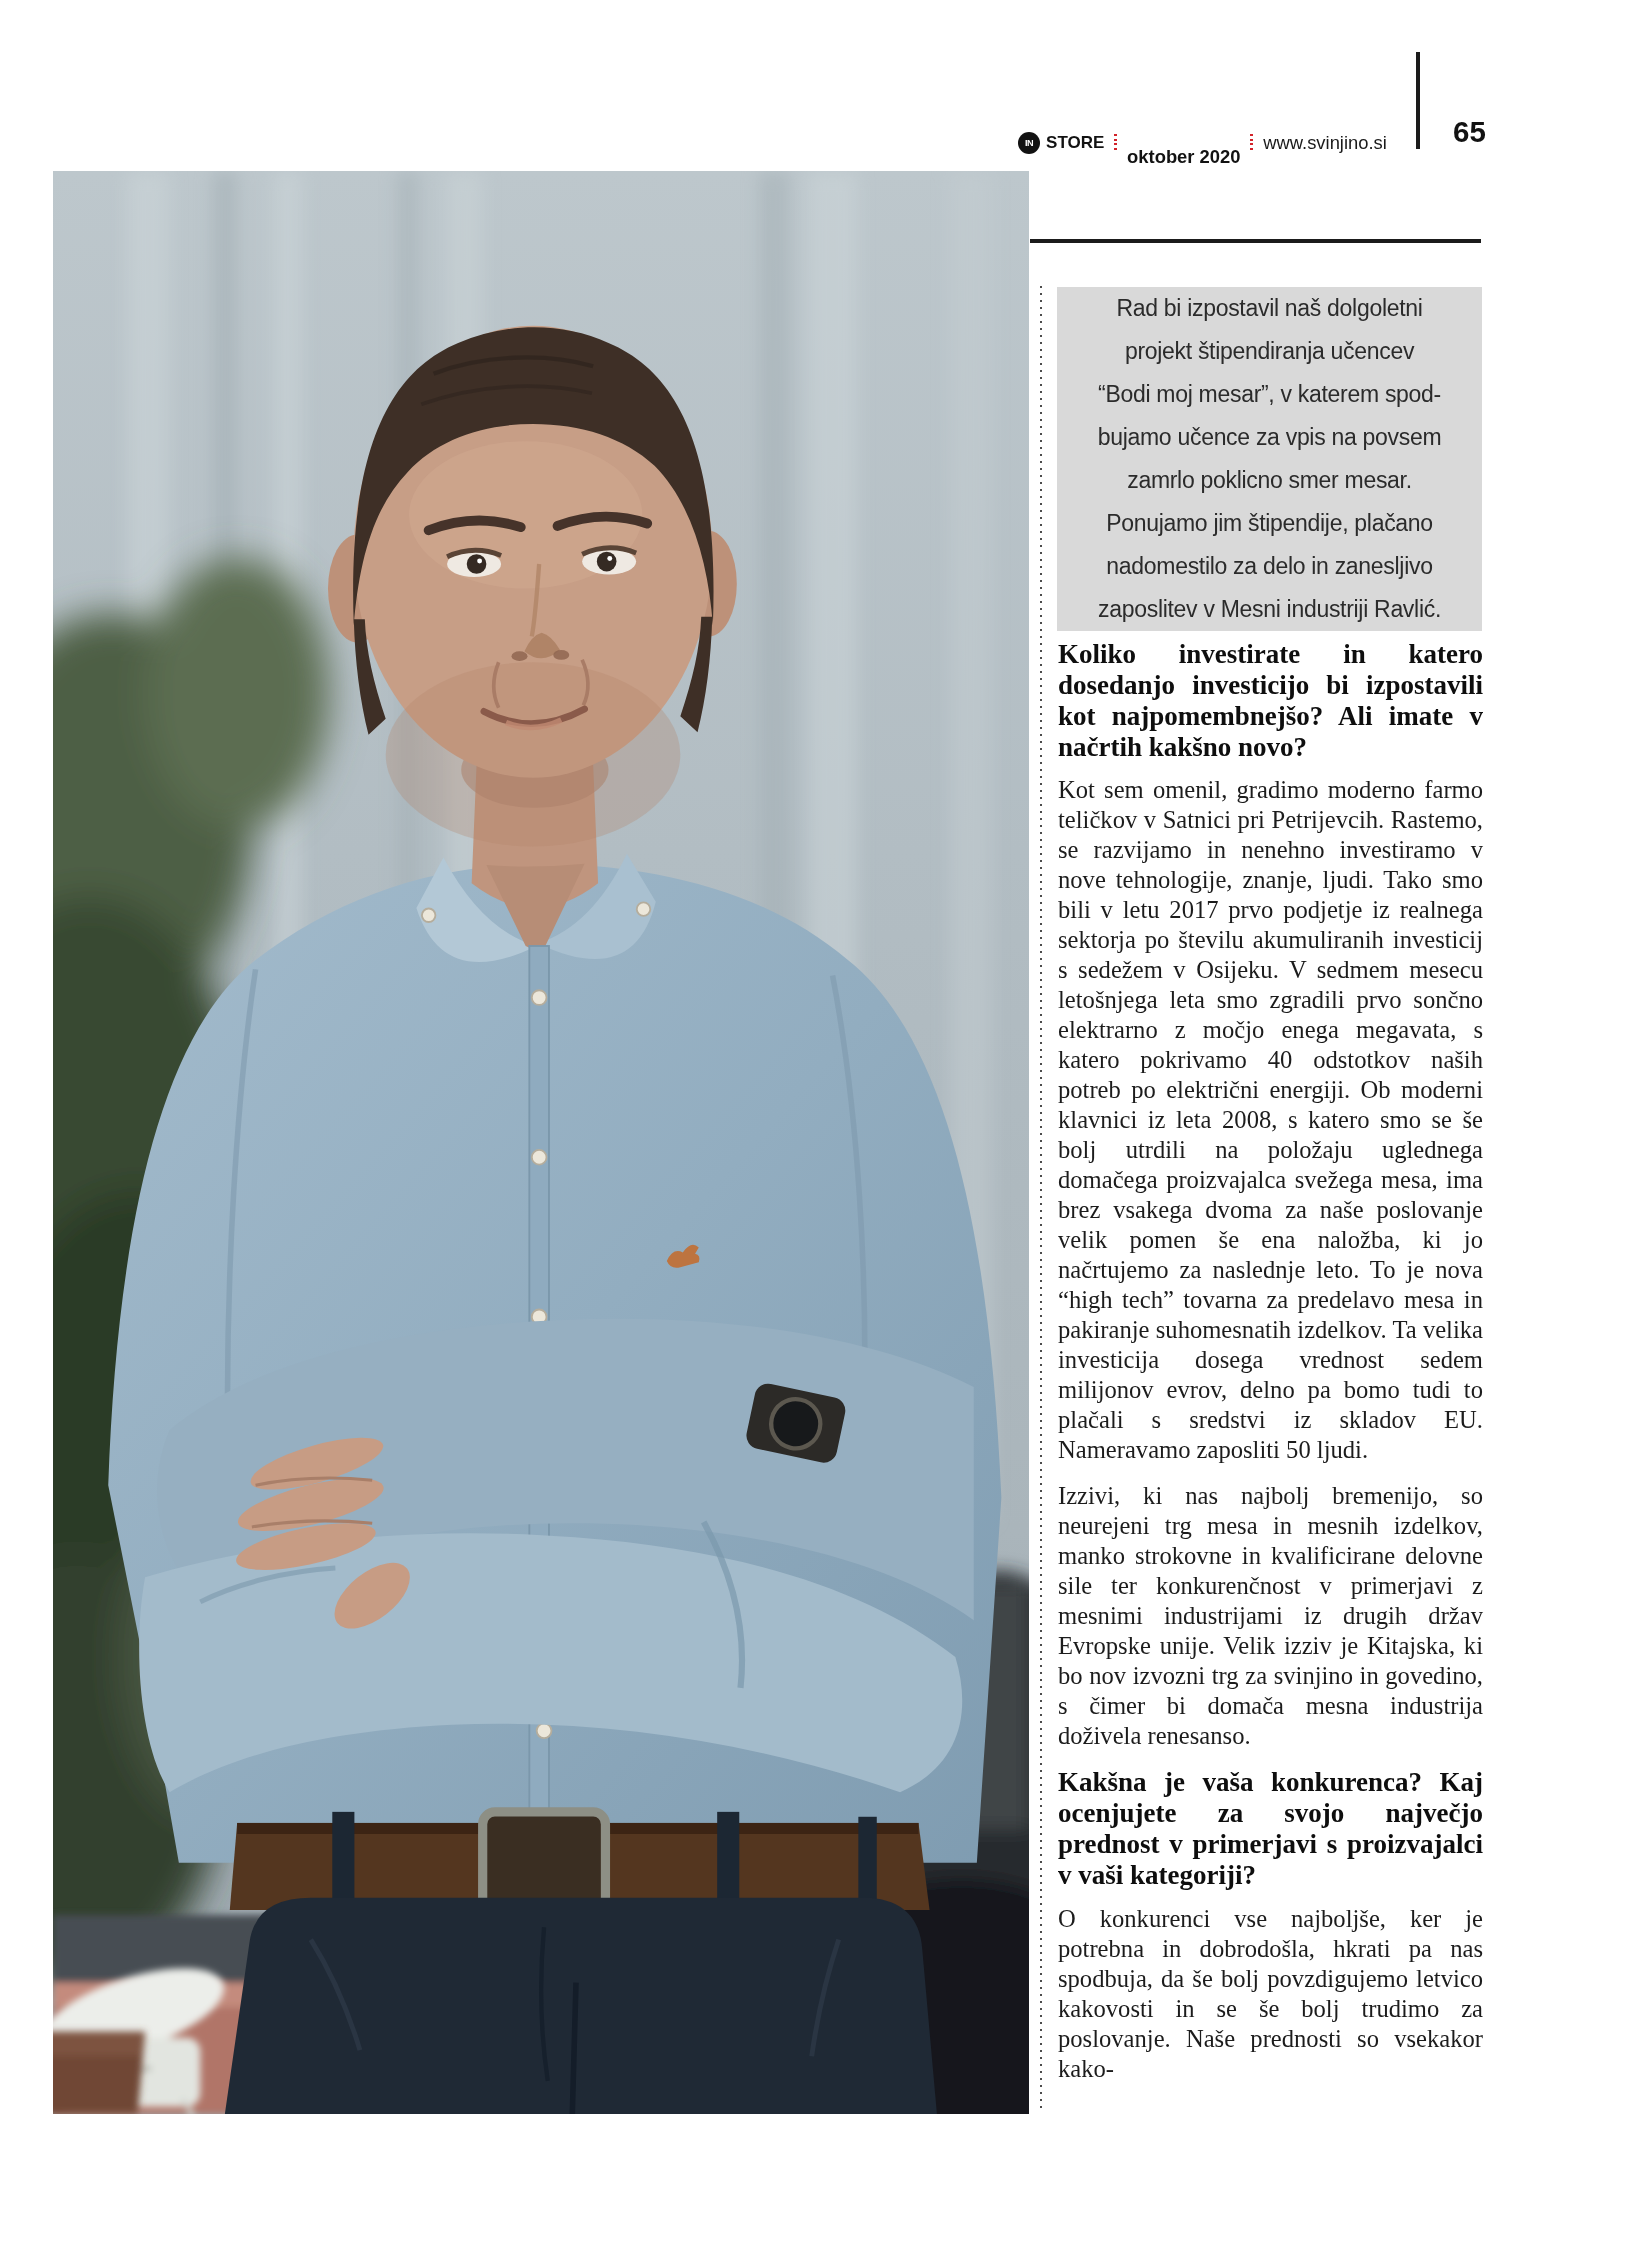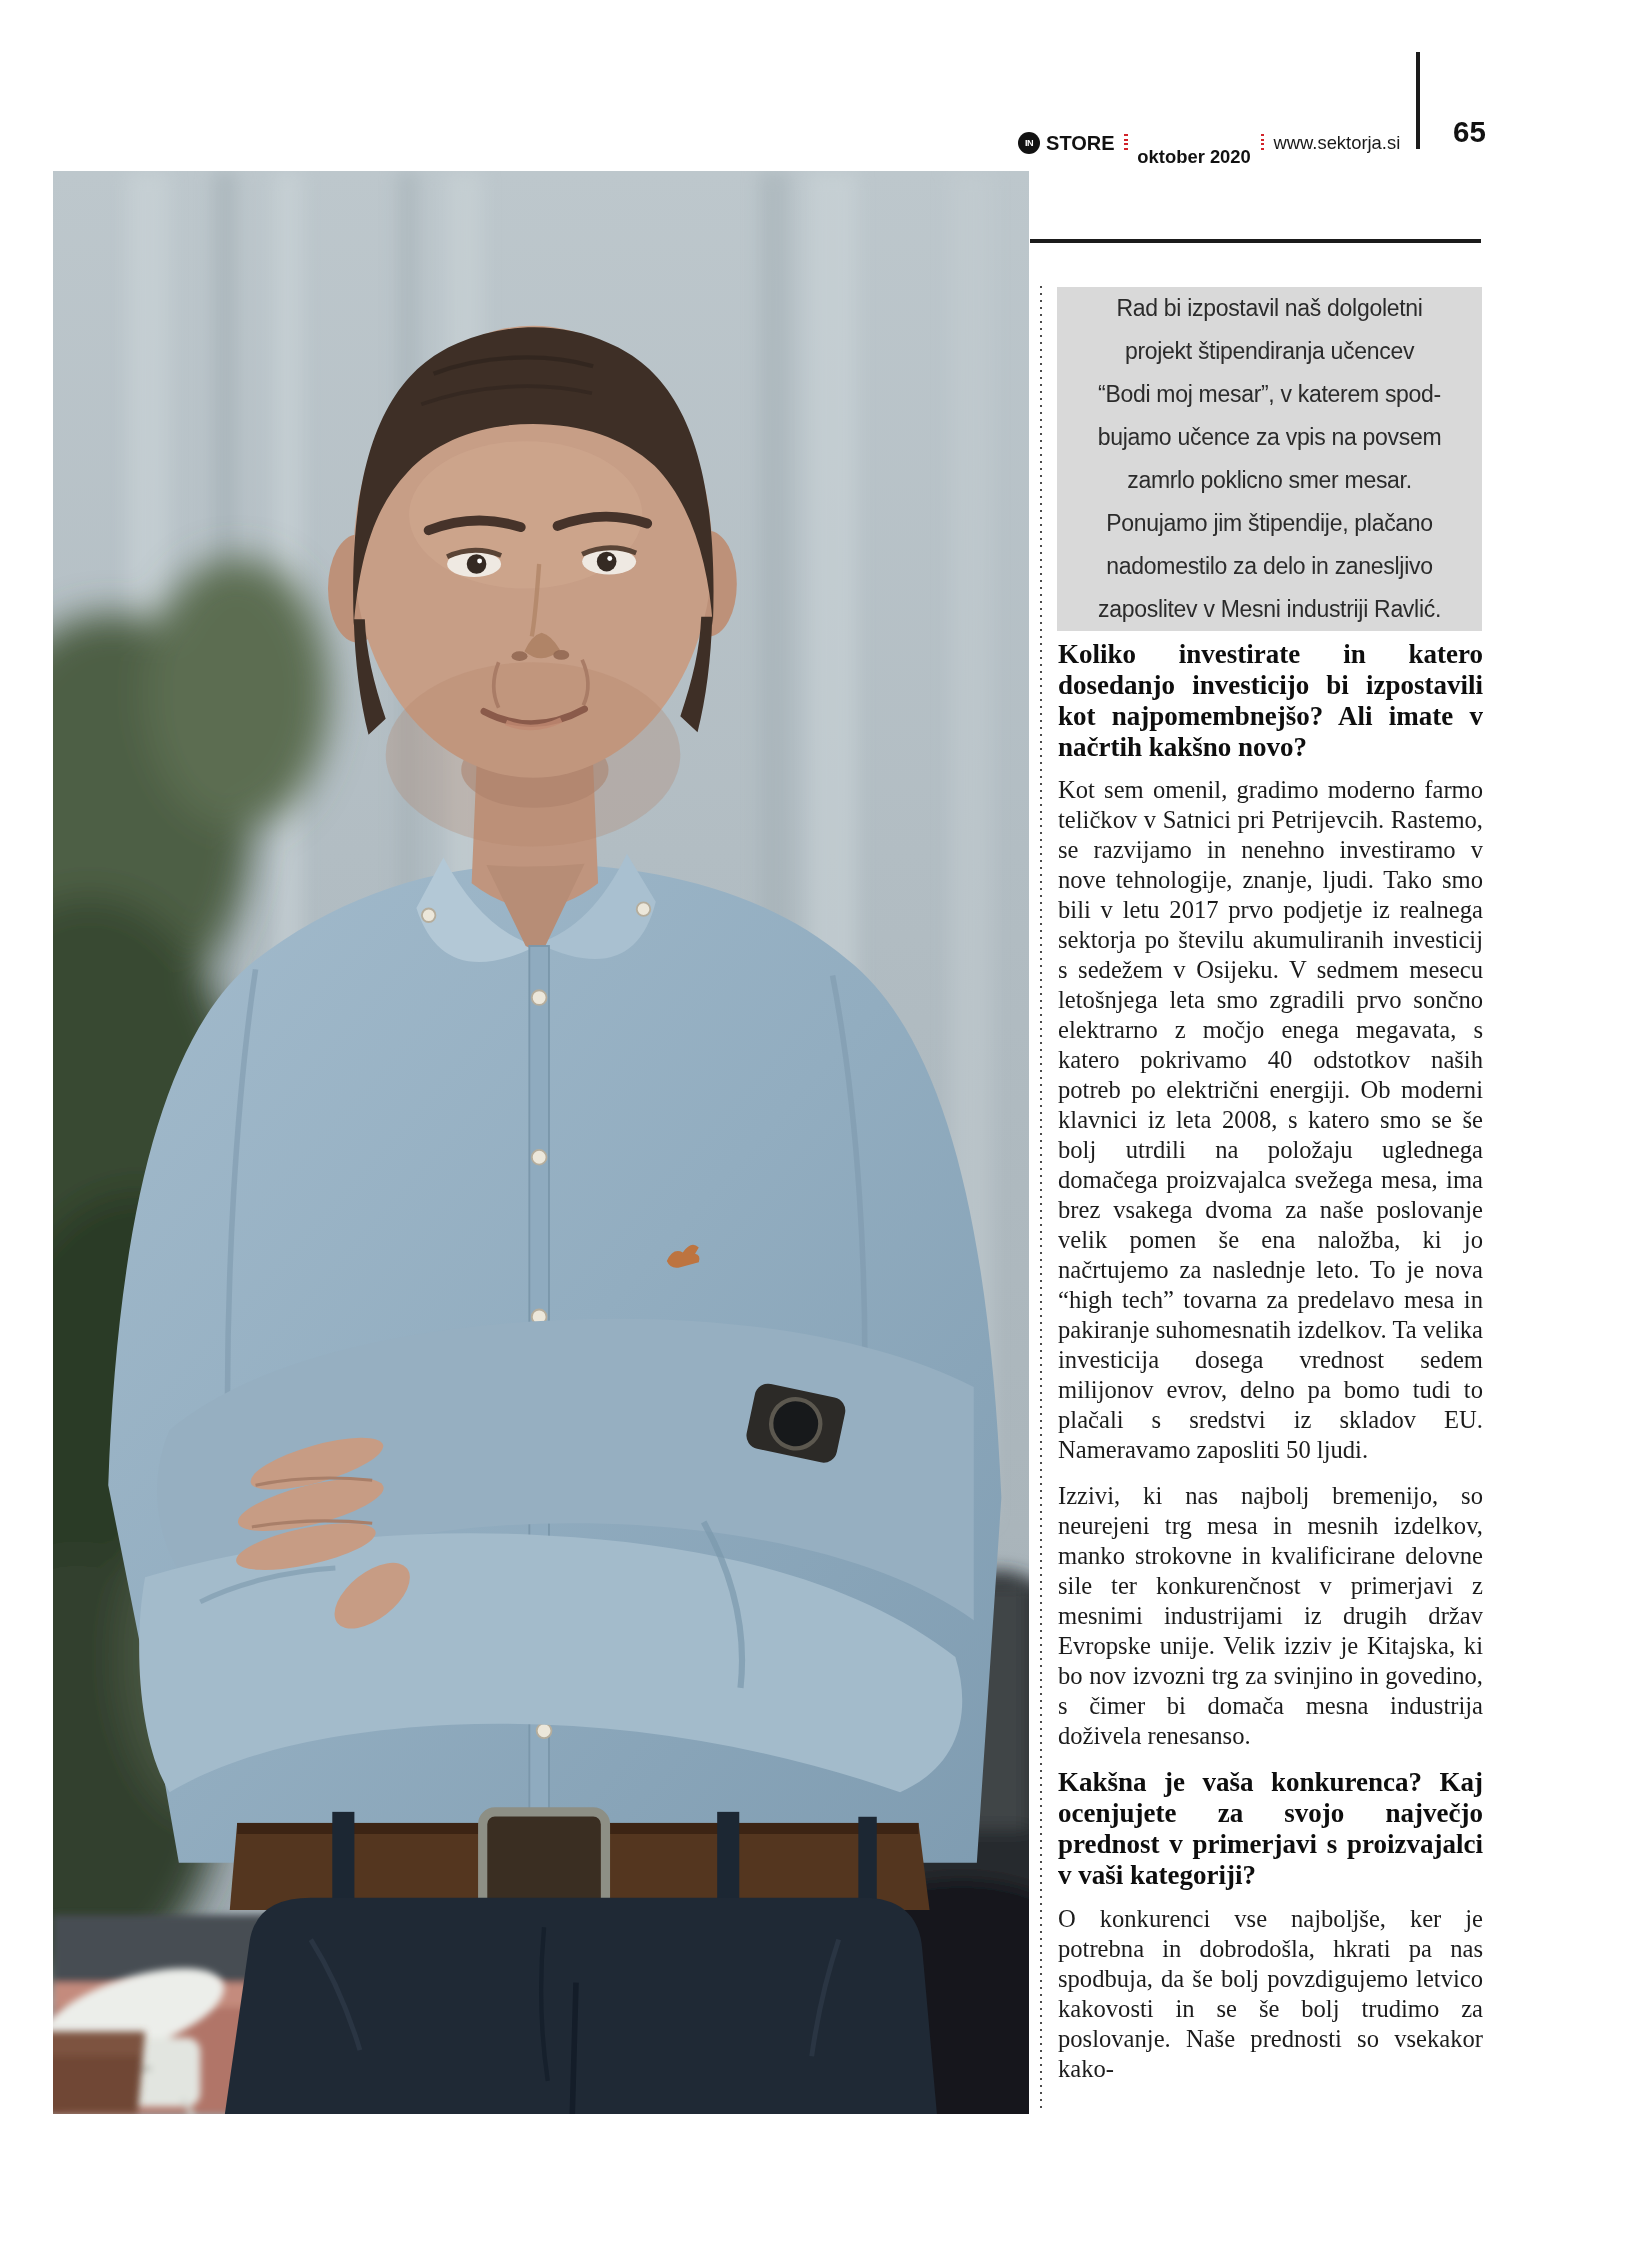--- a/index.html
+++ b/index.html
@@ -17,21 +17,21 @@
     display:flex;align-items:center;gap:9.8px;
     font-family:"Liberation Sans", sans-serif;
     color:#121212;white-space:nowrap;text-align:center;
   }
   .logo-circle{
     width:22px;height:22px;border-radius:50%;
     background:#121212;color:#fff;
     display:flex;align-items:center;justify-content:center;
     font-weight:bold;font-size:9.2px;letter-spacing:-0.6px;
   }
-  .logo-text{font-weight:bold;font-size:20px;letter-spacing:0px;margin-left:-3.7px;}
+  .logo-text{font-weight:bold;font-size:17px;letter-spacing:0px;margin-left:-3.7px;}
   .issue-date{font-weight:bold;font-size:18.4px;margin-top:28px;}
   .website{font-weight:normal;font-size:18.4px;color:#1a1a1a;}
   .red-dots{
     width:3.1px;height:18.4px;
     background:repeating-linear-gradient(to bottom,#d2232a 0 2.1px,transparent 2.1px 4.6px);
   }
   .page-rule{
     position:absolute;left:1416px;top:52px;width:3.7px;height:97px;background:#1b1b1b;
   }
   .page-number{
@@ -84,21 +84,21 @@
 </head>
 <body>
 
 <header>
   <div class="masthead">
     <span class="logo-circle">IN</span>
     <span class="logo-text">STORE</span>
     <span class="red-dots"></span>
     <span class="issue-date">oktober 2020</span>
     <span class="red-dots"></span>
-    <span class="website">www.sektorja.si</span>
+    <span class="website">www.svinjino.si</span>
   </div>
   <div class="page-rule"></div>
   <div class="page-number">65</div>
 </header>
 
 <figure class="photo">
   <svg viewBox="0 0 1590 3164" preserveAspectRatio="none">
     <defs>
       <linearGradient id="gBg" x1="0" y1="0" x2="0" y2="1">
         <stop offset="0" stop-color="#bdc7cc"></stop>

